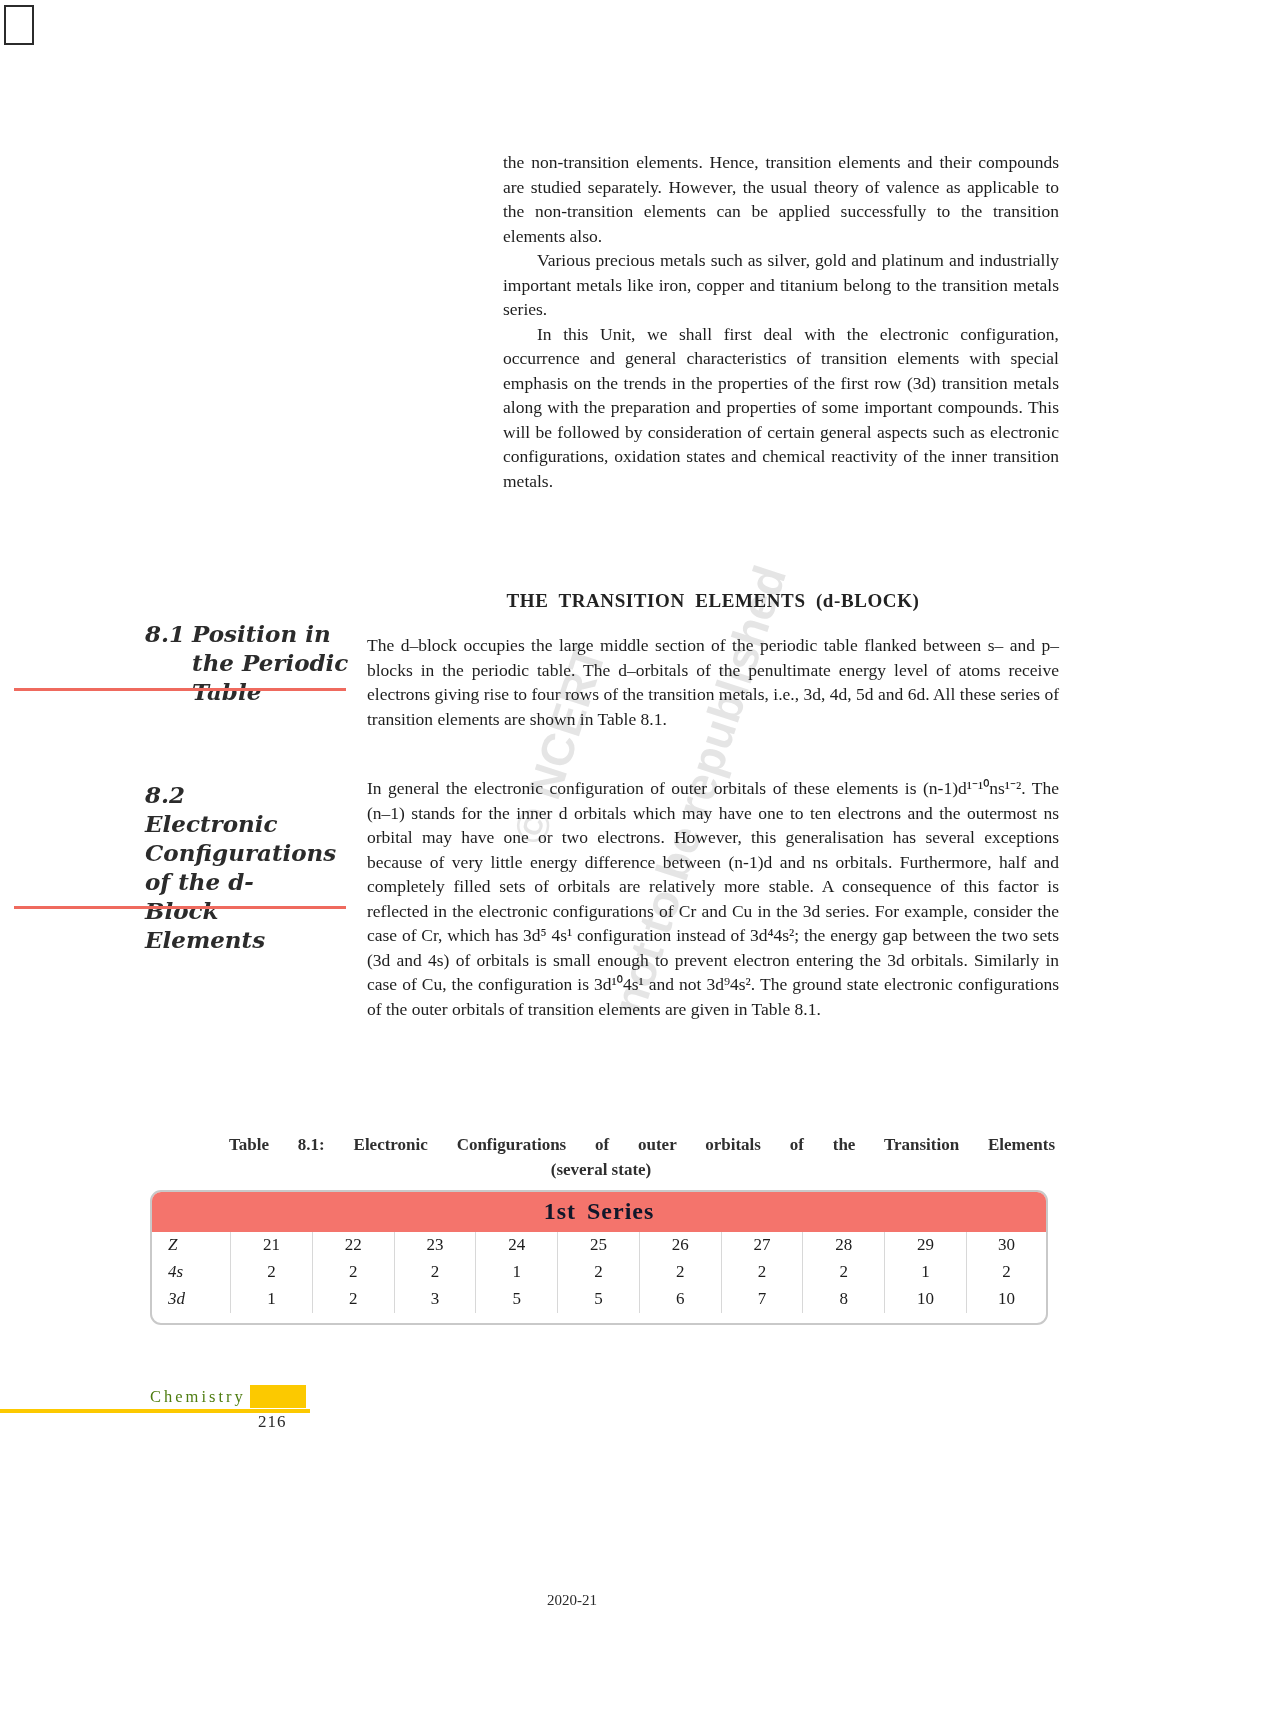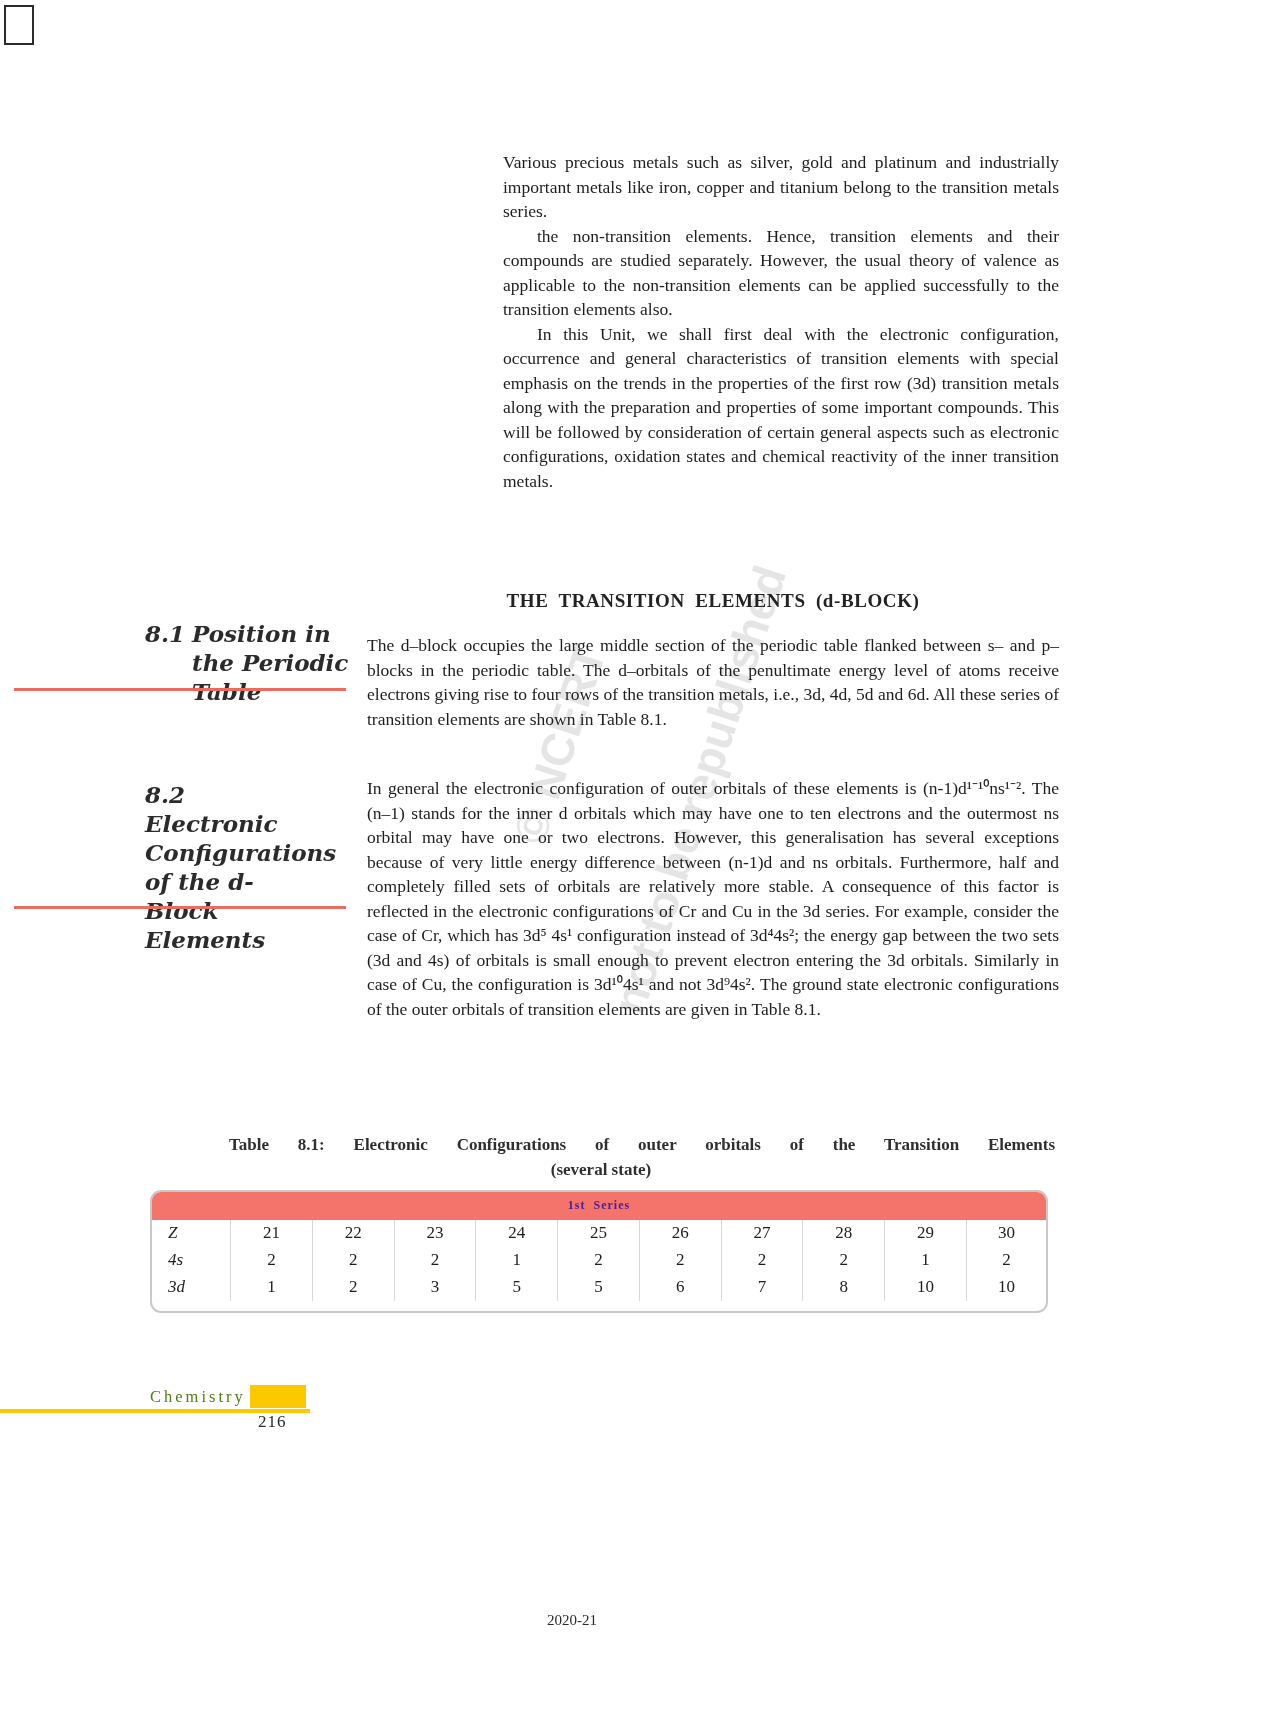--- a/index.html
+++ b/index.html
@@ -58,22 +58,22 @@
     position:absolute;left:188px;top:1160px;width:826px;
     font-size:17px;font-weight:bold;color:#2f2f2f;text-align:center;
   }
   .table-frame{
     position:absolute;left:150px;top:1190px;width:898px;
     border:2px solid #c9c9c9;border-radius:11px;background:#fff;
     overflow:hidden;padding-bottom:10px;box-sizing:border-box;
   }
   table.config-table{border-collapse:collapse;width:100%;font-size:17px;}
   table.config-table th.series-band{
-    background:var(--table-header,#f4746c);color:#4c1d95;
-    font-weight:bold;font-size:12px;letter-spacing:1px;word-spacing:4px;
+    background:var(--table-header,#f4746c);color:#0f172a;
+    font-weight:bold;font-size:24px;letter-spacing:1px;word-spacing:4px;
     padding:6px 0 7px 0;text-align:center;
   }
   table.config-table td{
     text-align:center;padding:3px 0 4px 0;
   }
   table.config-table td:not(:first-child){border-left:1px solid #d8d8d8;}
   table.config-table td.row-label{
     text-align:left;padding-left:16px;font-style:italic;width:62px;
   }
   table.config-table tr[data-name="element-symbol-row"] td{padding-top:8px;padding-bottom:5px;}
@@ -84,38 +84,38 @@
   .footer-page-highlight{
     position:absolute;left:250px;top:1385px;width:56px;height:23px;
     background:var(--highlight-yellow,#fcc900);
   }
   .footer-page-number{
     position:absolute;left:258px;top:1412px;font-size:17px;color:#2a2a2a;letter-spacing:1px;
   }
   .footer-rule{position:absolute;left:0;top:1409px;width:310px;height:3.5px;background:var(--highlight-yellow,#fcc900);}
   .year-stamp{
     position:absolute;left:0;top:1592px;width:1144px;text-align:center;
-    font-size:15px;color:#2a2a2a;font-family:"Liberation Serif", serif;margin-top:20px;
+    font-size:15px;color:#2a2a2a;font-family:"Liberation Serif", serif;
   }
 </style>
 </head>
 <body>
 
 <div class="page" data-name="textbook-page">
 
   <div class="corner-mark" data-name="corner-registration-mark"></div>
 
   <div class="watermark" data-name="watermark">
     <div data-name="watermark-line-1">© NCERT</div>
     <div data-name="watermark-line-2">not to be republished</div>
   </div>
 
   <div class="intro" data-name="intro-text-block">
+    <p data-name="intro-paragraph-1">the non-transition elements. Hence, transition elements and their compounds are studied separately. However, the usual theory of valence as applicable to the non-transition elements can be applied successfully to the transition elements also.</p>
     <p data-name="intro-paragraph-2">Various precious metals such as silver, gold and platinum and industrially important metals like iron, copper and titanium belong to the transition metals series.</p>
-    <p data-name="intro-paragraph-1">the non-transition elements. Hence, transition elements and their compounds are studied separately. However, the usual theory of valence as applicable to the non-transition elements can be applied successfully to the transition elements also.</p>
     <p data-name="intro-paragraph-3">In this Unit, we shall first deal with the electronic configuration, occurrence and general characteristics of transition elements with special emphasis on the trends in the properties of the first row (3d) transition metals along with the preparation and properties of some important compounds. This will be followed by consideration of certain general aspects such as electronic configurations, oxidation states and chemical reactivity of the inner transition metals.</p>
   </div>
 
   <div class="main-heading" data-name="chapter-main-heading">THE TRANSITION ELEMENTS (d-BLOCK)</div>
 
   <div class="side-label label-81" data-name="section-8-1-heading">
     <span class="sec-num" data-name="section-8-1-number">8.1</span>
     <span class="sec-title" data-name="section-8-1-title">Position in the Periodic Table</span>
   </div>
   <div class="rule rule-81" data-name="section-8-1-underline"></div>

